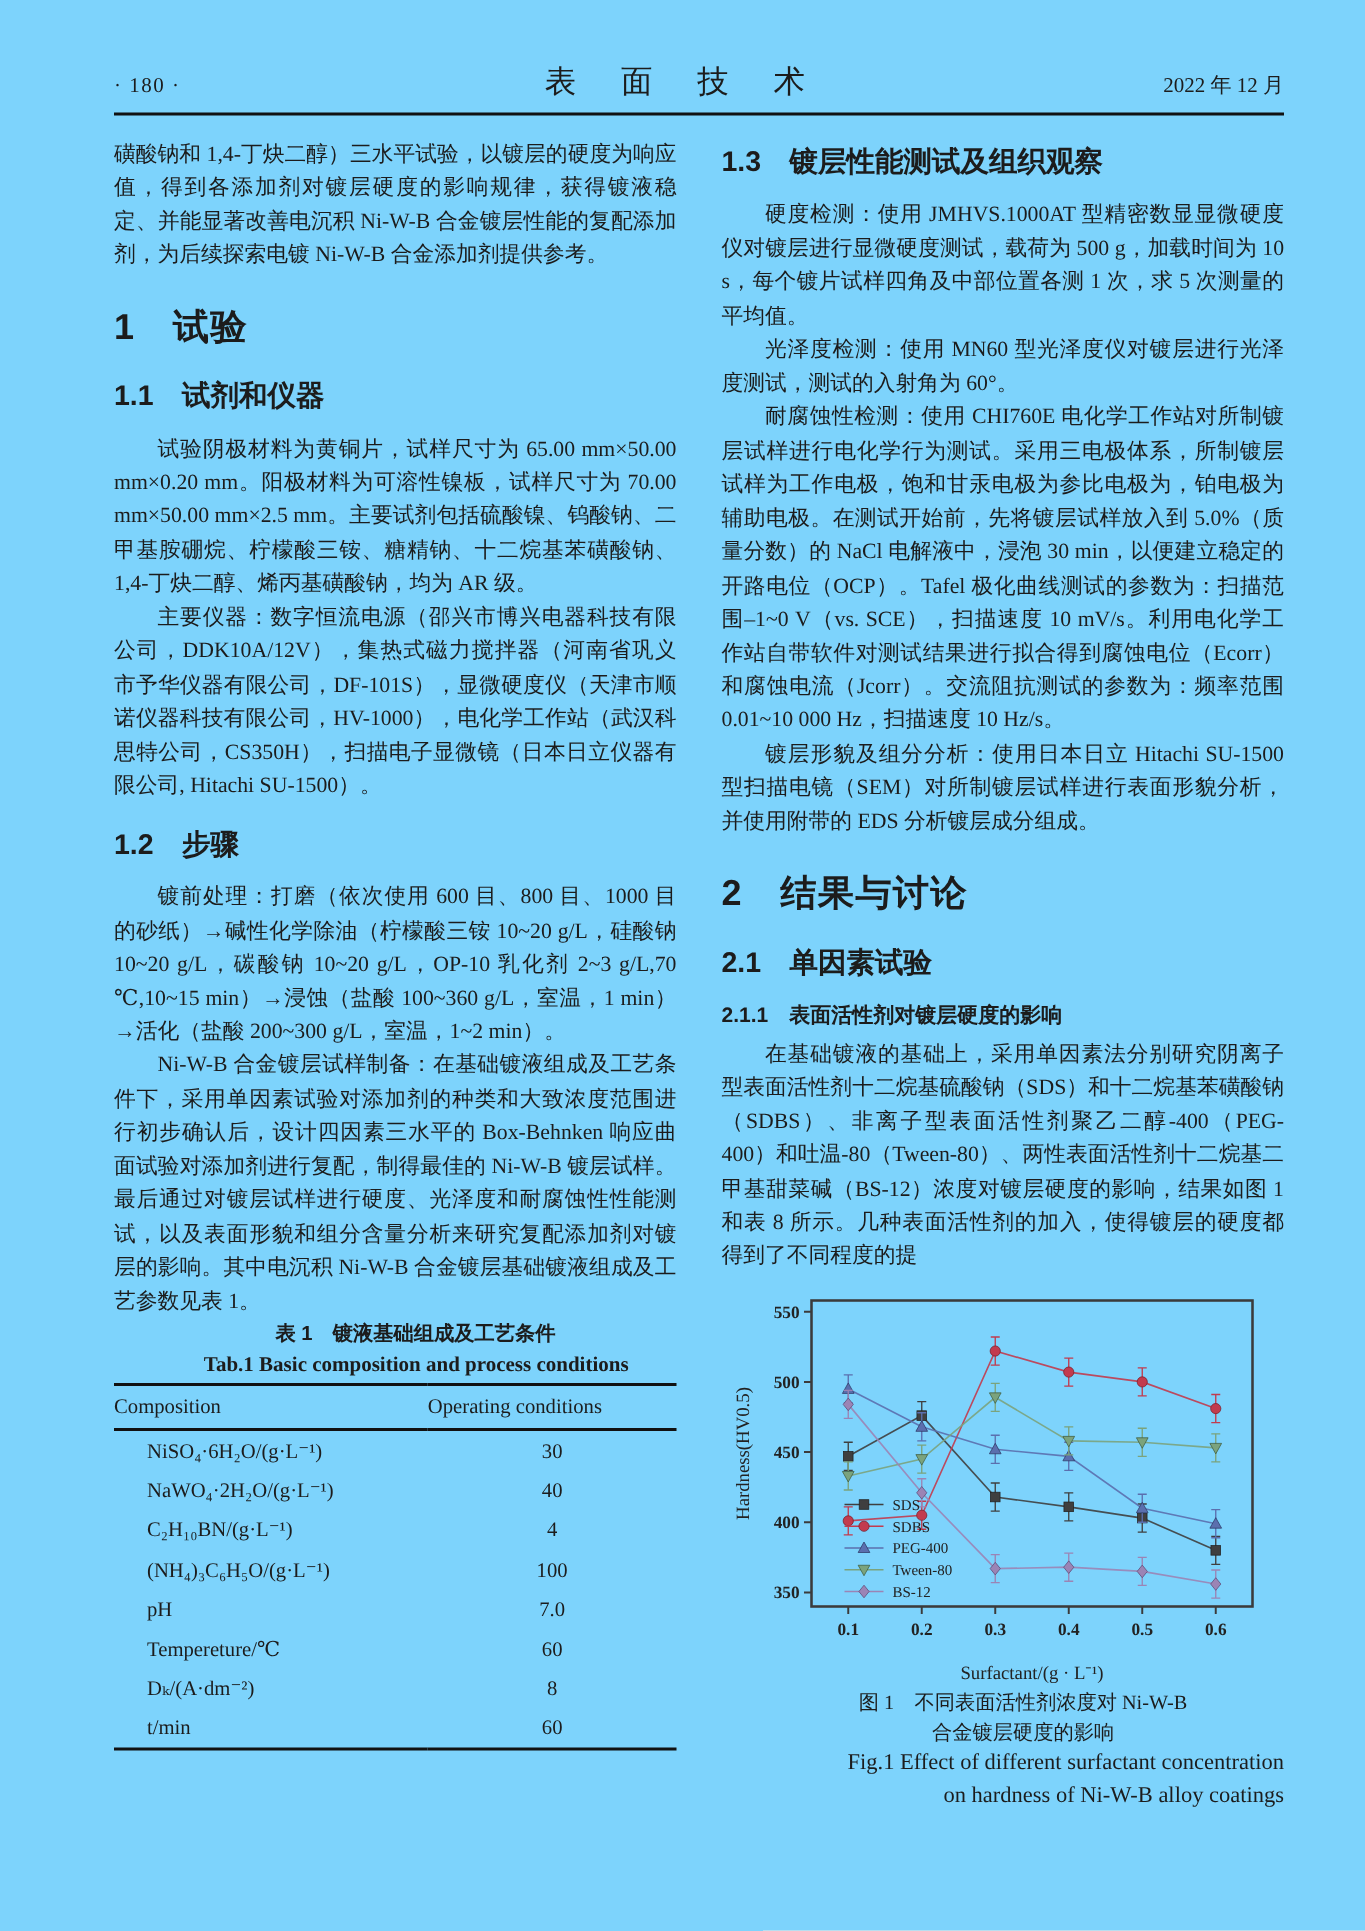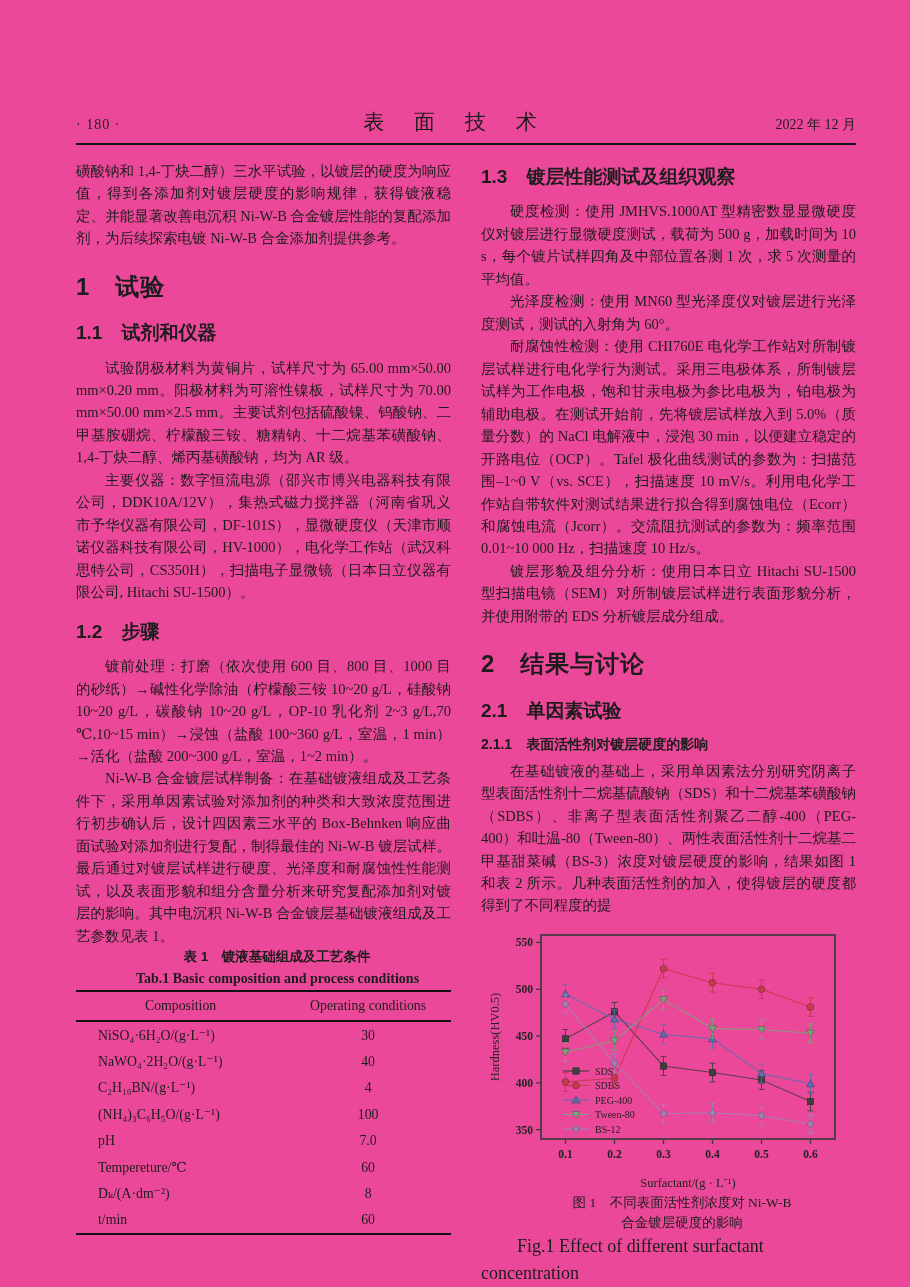--- a/index.html
+++ b/index.html
@@ -1,46 +1,46 @@
 <!DOCTYPE html>
 <html><head>
 <meta charset="utf-8">
 <style>
   html,body{margin:0;padding:0;background:#e8e8e8;}
-  .page{position:relative;width:910px;height:1287px;background:#ec4899;
+  .page{position:relative;width:910px;height:1287px;background:#7dd3fc;
         font-family:"Liberation Serif","DejaVu Serif",serif;color:#1c1c1c;
-        box-sizing:border-box;padding:108px 54px 0 76px;overflow:hidden;}
+        box-sizing:border-box;padding:40px 54px 0 76px;overflow:hidden;}
   .hdr{display:flex;align-items:baseline;font-size:14px;}
   .hdr .pageno{width:120px;letter-spacing:1px;}
   .hdr .journal{flex:1;text-align:center;letter-spacing:12px;font-size:21px;font-family:"Liberation Sans",sans-serif;}
   .hdr .date{width:140px;text-align:right;}
   .hdr-rule{border-bottom:2.5px solid #111;margin-top:7px;}
   .columns{display:flex;gap:30px;margin-top:15px;}
   .col{width:375px;font-size:14.5px;line-height:1.55;text-align:justify;}
   .col p{margin:0;text-indent:2em;}
   .col p.noindent{text-indent:0;}
   .sec{font-family:"Liberation Sans","DejaVu Sans",sans-serif;font-size:24px;font-weight:bold;
        margin:18px 0 12px;letter-spacing:1px;}
   .subsec{font-family:"Liberation Sans","DejaVu Sans",sans-serif;font-size:19px;font-weight:bold;
        margin:13px 0 9px;}
   .subsubsec{font-family:"Liberation Sans","DejaVu Sans",sans-serif;font-size:14px;font-weight:bold;
        margin:8px 0 4px;}
   .tbl-title-zh{font-family:"Liberation Sans","DejaVu Sans",sans-serif;font-size:13.5px;font-weight:bold;
        text-align:center;margin-top:10px;text-indent:0;}
   .tbl-title-en{font-size:14px;font-weight:bold;text-align:center;margin:2px 0 5px;text-indent:0;}
   table.basic{width:100%;border-collapse:collapse;font-size:13.8px;
        border-top:2.2px solid #111;border-bottom:2.8px solid #111;}
-  table.basic thead th{border-bottom:2px solid #111;font-weight:normal;padding:3px 0 4px;text-align:center;}
+  table.basic thead th{border-bottom:2px solid #111;font-weight:normal;padding:3px 0 4px;}
   table.basic td{padding:2.5px 0;}
   table.basic td.comp{text-align:left;padding-left:22px;}
   table.basic td.val{text-align:center;}
   .figure{margin-top:8px;text-align:center;}
   .figure svg{display:block;margin:0 auto;}
   .cap-zh{font-size:13.5px;line-height:1.5;text-indent:0;text-align:center;}
-  .cap-en{font-size:18px;line-height:1.45;text-indent:0;text-align:left;}
+  .cap-en{font-size:15px;line-height:1.45;text-indent:0;text-align:right;}
 </style>
 </head>
 <body>
 
 <div class="page">
 
   <div class="hdr">
     <span class="pageno">· 180 ·</span>
     <span class="journal">表  面  技  术</span>
     <span class="date">2022 年 12 月</span>
@@ -106,21 +106,21 @@
 
     <div class="col">
       <div class="subsec" style="margin-top:2px;">1.3　镀层性能测试及组织观察</div>
       <p>硬度检测：使用 JMHVS.1000AT 型精密数显显微硬度仪对镀层进行显微硬度测试，载荷为 500 g，加载时间为 10 s，每个镀片试样四角及中部位置各测 1 次，求 5 次测量的平均值。</p>
       <p>光泽度检测：使用 MN60 型光泽度仪对镀层进行光泽度测试，测试的入射角为 60°。</p>
       <p>耐腐蚀性检测：使用 CHI760E 电化学工作站对所制镀层试样进行电化学行为测试。采用三电极体系，所制镀层试样为工作电极，饱和甘汞电极为参比电极为，铂电极为辅助电极。在测试开始前，先将镀层试样放入到 5.0%（质量分数）的 NaCl 电解液中，浸泡 30 min，以便建立稳定的开路电位（OCP）。Tafel 极化曲线测试的参数为：扫描范围–1~0 V（vs. SCE），扫描速度 10 mV/s。利用电化学工作站自带软件对测试结果进行拟合得到腐蚀电位（Ecorr）和腐蚀电流（Jcorr）。交流阻抗测试的参数为：频率范围 0.01~10 000 Hz，扫描速度 10 Hz/s。</p>
       <p>镀层形貌及组分分析：使用日本日立 Hitachi SU-1500 型扫描电镜（SEM）对所制镀层试样进行表面形貌分析，并使用附带的 EDS 分析镀层成分组成。</p>
       <div class="sec">2　结果与讨论</div>
       <div class="subsec">2.1　单因素试验</div>
       <div class="subsubsec">2.1.1　表面活性剂对镀层硬度的影响</div>
-      <p>在基础镀液的基础上，采用单因素法分别研究阴离子型表面活性剂十二烷基硫酸钠（SDS）和十二烷基苯磺酸钠（SDBS）、非离子型表面活性剂聚乙二醇-400（PEG-400）和吐温-80（Tween-80）、两性表面活性剂十二烷基二甲基甜菜碱（BS-3）浓度对镀层硬度的影响，结果如图 1 和表 2 所示。几种表面活性剂的加入，使得镀层的硬度都得到了不同程度的提</p>
+      <p>在基础镀液的基础上，采用单因素法分别研究阴离子型表面活性剂十二烷基硫酸钠（SDS）和十二烷基苯磺酸钠（SDBS）、非离子型表面活性剂聚乙二醇-400（PEG-400）和吐温-80（Tween-80）、两性表面活性剂十二烷基二甲基甜菜碱（BS-12）浓度对镀层硬度的影响，结果如图 1 和表 8 所示。几种表面活性剂的加入，使得镀层的硬度都得到了不同程度的提</p>
       <div class="figure">
         <svg width="372" height="268" viewBox="0 0 372 268" xmlns="http://www.w3.org/2000/svg">
             <rect x="58" y="10" width="294" height="204" fill="none" stroke="#3b3b3b" stroke-width="1.7"></rect>
             <line x1="58" y1="204.6422018348624" x2="53" y2="204.6422018348624" stroke="#3b3b3b" stroke-width="1.3"></line>
             <text x="50" y="208.6422018348624" text-anchor="end" font-size="11.5" font-weight="600" fill="#222" font-family="Liberation Serif, serif">350</text>
             <line x1="58" y1="157.85321100917432" x2="53" y2="157.85321100917432" stroke="#3b3b3b" stroke-width="1.3"></line>
             <text x="50" y="161.85321100917432" text-anchor="end" font-size="11.5" font-weight="600" fill="#222" font-family="Liberation Serif, serif">400</text>
             <line x1="58" y1="111.06422018348624" x2="53" y2="111.06422018348624" stroke="#3b3b3b" stroke-width="1.3"></line>
             <text x="50" y="115.06422018348624" text-anchor="end" font-size="11.5" font-weight="600" fill="#222" font-family="Liberation Serif, serif">450</text>
             <line x1="58" y1="64.27522935779817" x2="53" y2="64.27522935779817" stroke="#3b3b3b" stroke-width="1.3"></line>

